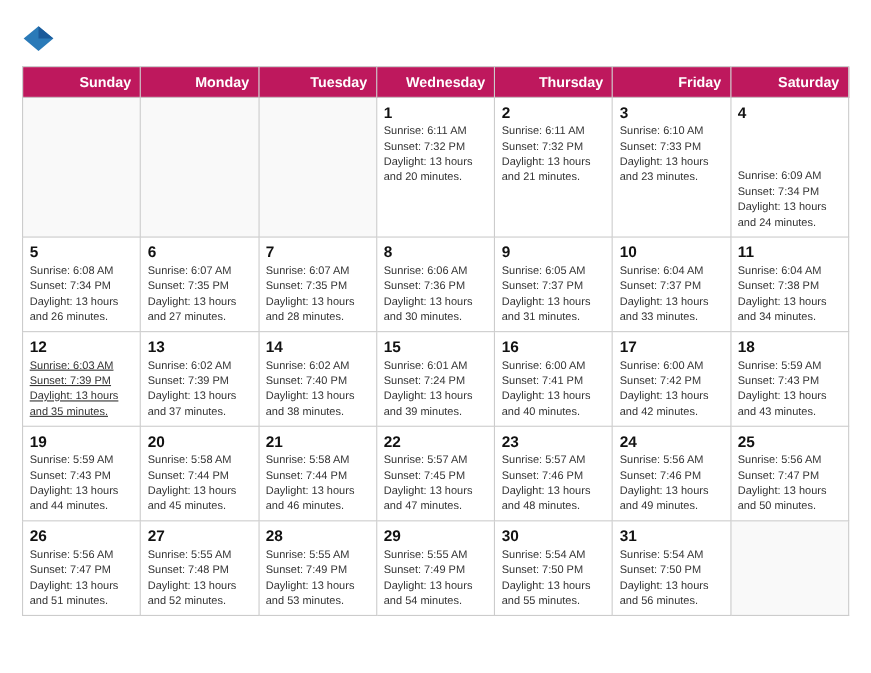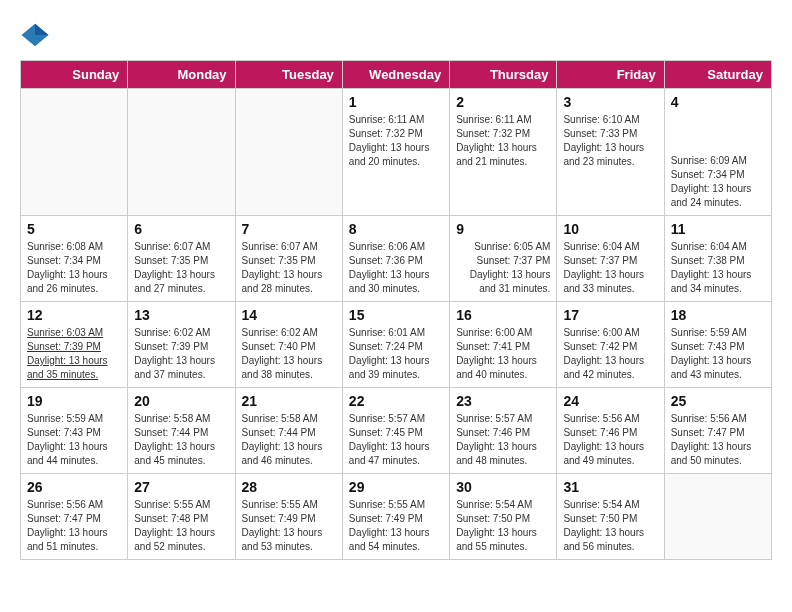--- a/index.html
+++ b/index.html
@@ -172,21 +172,21 @@
 Daylight: 13 hours and 28 minutes.</div>
         </td>
         <td>
           <div class="day-number">8</div>
           <div class="day-info" style="white-space: pre-line;">Sunrise: 6:06 AM
 Sunset: 7:36 PM
 Daylight: 13 hours and 30 minutes.</div>
         </td>
         <td>
           <div class="day-number">9</div>
-          <div class="day-info" style="white-space: pre-line; text-align: right;">Sunrise: 6:05 AM
+          <div class="day-info" style="white-space: pre-line;">Sunrise: 6:05 AM
 Sunset: 7:37 PM
 Daylight: 13 hours and 31 minutes.</div>
         </td>
         <td>
           <div class="day-number">10</div>
           <div class="day-info" style="white-space: pre-line;">Sunrise: 6:04 AM
 Sunset: 7:37 PM
 Daylight: 13 hours and 33 minutes.</div>
         </td>
         <td>

